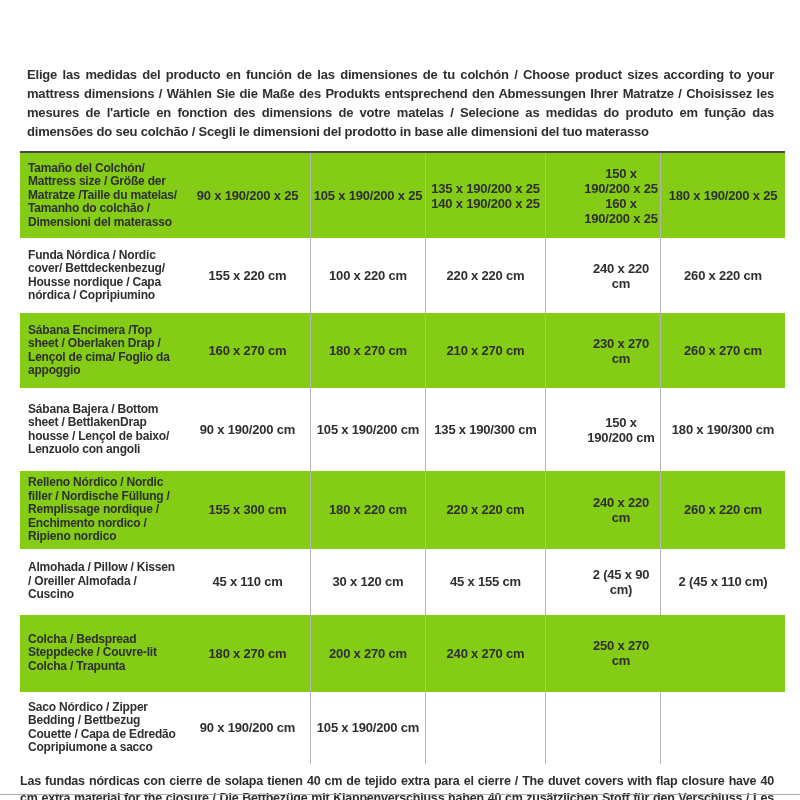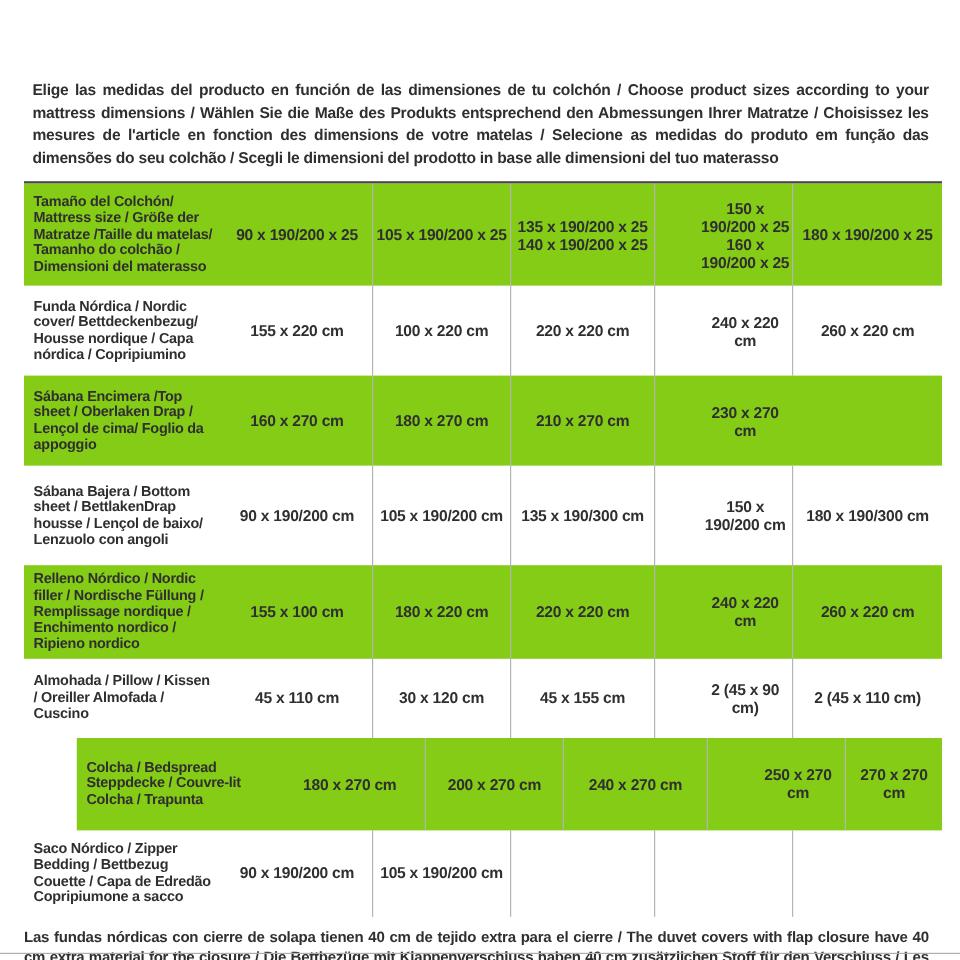--- a/index.html
+++ b/index.html
@@ -54,21 +54,21 @@
   .val-cell:nth-child(4) { flex: 0 0 120px; }
   .val-cell:nth-child(5) { flex: 0 0 115px; padding-left: 38px; }
   .val-cell:nth-child(6) { flex: 1 1 auto; }
   .val-cell + .val-cell { border-left: 1px solid #b5b5b5; }
   .r1 { min-height: 85px; }
   .r2 { min-height: 75px; }
   .r3 { min-height: 75px; }
   .r4 { min-height: 83px; }
   .r5 { min-height: 77px; }
   .r6 { min-height: 66px; }
-  .r7 { min-height: 77px; margin-left: 44px; }
+  .r7 { min-height: 77px; }
   .r8 { min-height: 72px; }
   .footnote {
     padding: 9px 26px 0 20px;
     font-weight: bold;
     font-size: 12.5px;
     line-height: 17px;
     text-align: justify;
     letter-spacing: -0.2px;
   }
   .bottom-rule {
@@ -103,34 +103,35 @@
     <div class="val-cell">240 x 220 cm</div>
     <div class="val-cell">260 x 220 cm</div>
   </div>
 
   <div class="t-row alt r3">
     <div class="label-cell">Sábana Encimera /Top sheet / Oberlaken Drap / Lençol de cima/ Foglio da appoggio</div>
     <div class="val-cell">160 x 270 cm</div>
     <div class="val-cell">180 x 270 cm</div>
     <div class="val-cell">210 x 270 cm</div>
     <div class="val-cell">230 x 270 cm</div>
+    <div class="val-cell">260 x 270 cm</div>
   </div>
 
   <div class="t-row r4">
     <div class="label-cell">Sábana Bajera / Bottom sheet / BettlakenDrap housse / Lençol de baixo/ Lenzuolo con angoli</div>
     <div class="val-cell">90 x 190/200 cm</div>
     <div class="val-cell">105 x 190/200 cm</div>
     <div class="val-cell">135 x 190/300 cm</div>
     <div class="val-cell">150 x 190/200 cm</div>
     <div class="val-cell">180 x 190/300 cm</div>
   </div>
 
   <div class="t-row alt r5">
     <div class="label-cell">Relleno Nórdico / Nordic filler / Nordische Füllung / Remplissage nordique / Enchimento nordico / Ripieno nordico</div>
-    <div class="val-cell">155 x 100 cm</div>
+    <div class="val-cell">155 x 300 cm</div>
     <div class="val-cell">180 x 220 cm</div>
     <div class="val-cell">220 x 220 cm</div>
     <div class="val-cell">240 x 220 cm</div>
     <div class="val-cell">260 x 220 cm</div>
   </div>
 
   <div class="t-row r6">
     <div class="label-cell">Almohada / Pillow / Kissen / Oreiller Almofada / Cuscino</div>
     <div class="val-cell">45 x 110 cm</div>
     <div class="val-cell">30 x 120 cm</div>
@@ -138,21 +139,20 @@
     <div class="val-cell">2 (45 x 90 cm)</div>
     <div class="val-cell">2 (45 x 110 cm)</div>
   </div>
 
   <div class="t-row alt r7">
     <div class="label-cell">Colcha / Bedspread Steppdecke / Couvre-lit Colcha / Trapunta</div>
     <div class="val-cell">180 x 270 cm</div>
     <div class="val-cell">200 x 270 cm</div>
     <div class="val-cell">240 x 270 cm</div>
     <div class="val-cell">250 x 270 cm</div>
-    <div class="val-cell">270 x 270 cm</div>
   </div>
 
   <div class="t-row r8">
     <div class="label-cell">Saco Nórdico / Zipper Bedding / Bettbezug Couette / Capa de Edredão Copripiumone a sacco</div>
     <div class="val-cell">90 x 190/200 cm</div>
     <div class="val-cell">105 x 190/200 cm</div>
     <div class="val-cell"></div>
     <div class="val-cell"></div>
     <div class="val-cell"></div>
   </div>

